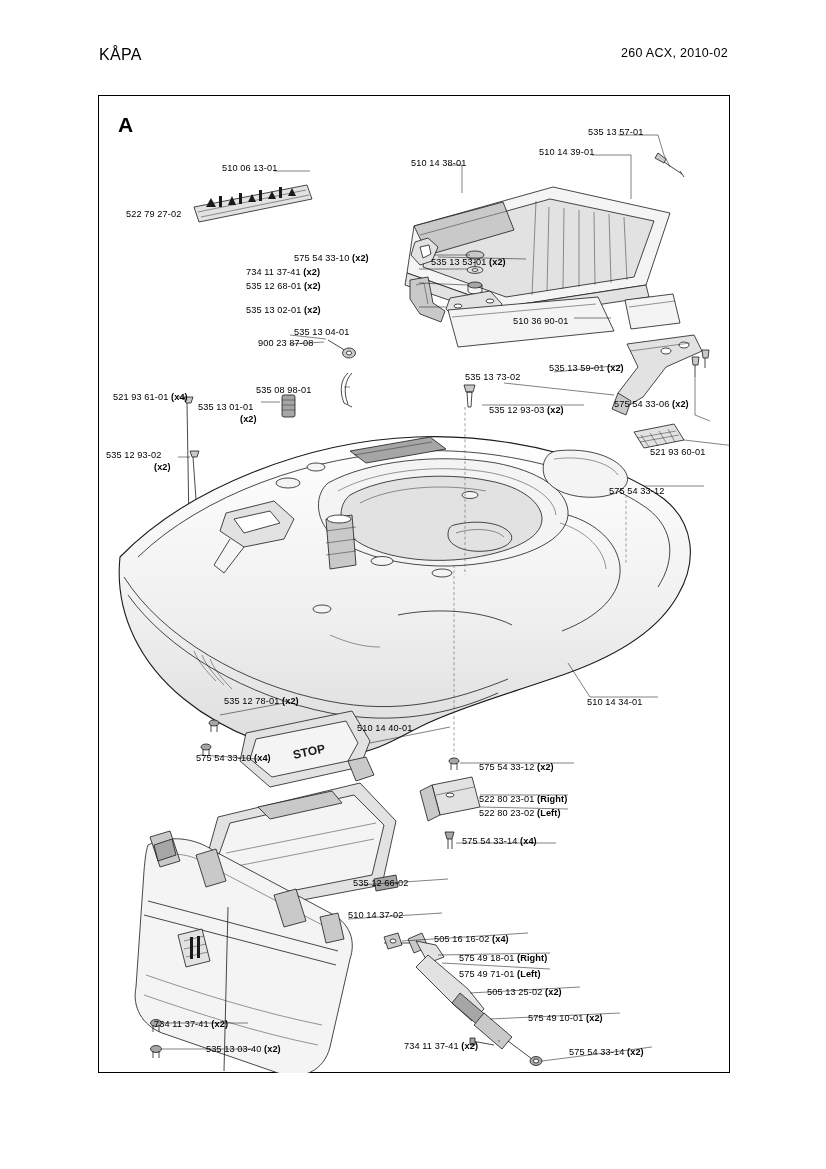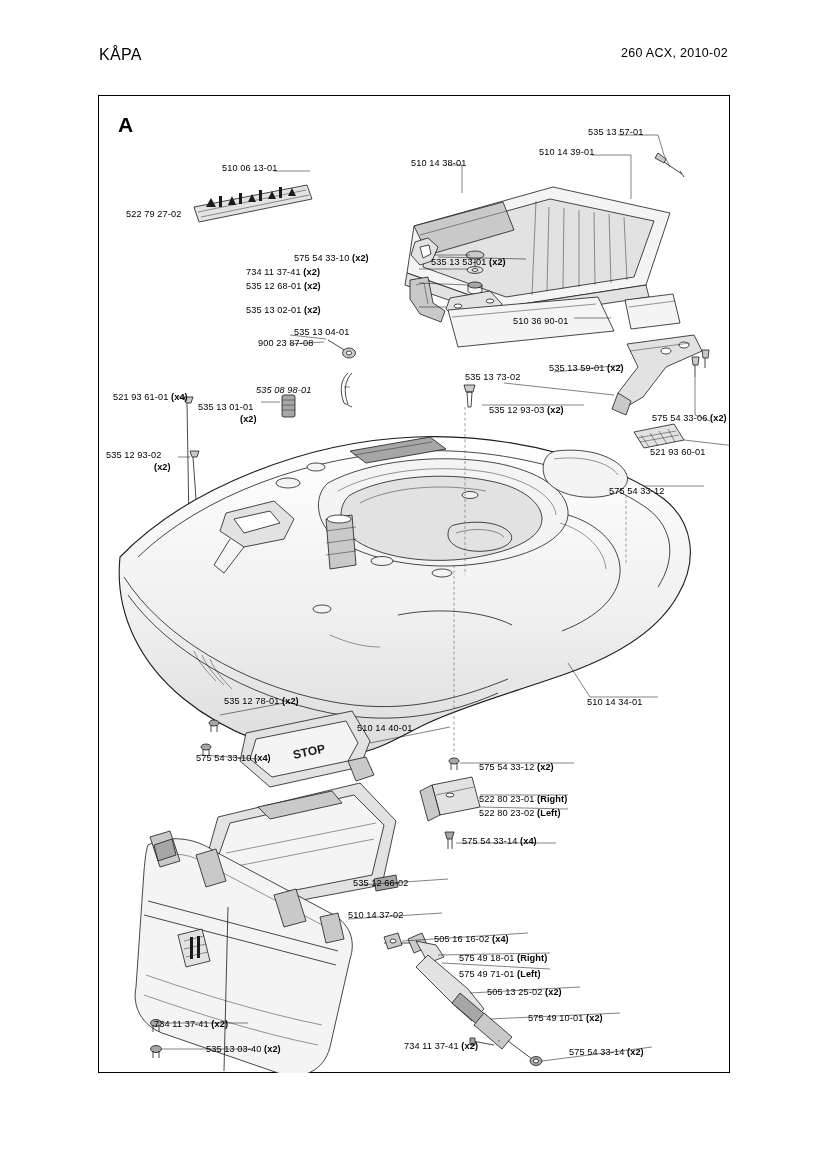--- a/index.html
+++ b/index.html
@@ -455,26 +455,26 @@
   <div class="lbl" style="left:246px;top:253px;padding-left:48px;"><span>575 54 33-10</span> <b>(x2)</b></div>
   <div class="lbl" style="left:246px;top:267px;"><span>734 11 37-41</span> <b>(x2)</b></div>
   <div class="lbl" style="left:246px;top:281px;"><span>535 12 68-01</span> <b>(x2)</b></div>
   <div class="lbl" style="left:431px;top:257px;"><span>535 13 53-01</span> <b>(x2)</b></div>
   <div class="lbl" style="left:246px;top:305px;"><span>535 13 02-01</span> <b>(x2)</b></div>
   <div class="lbl" style="left:513px;top:316px;"><span>510 36 90-01</span> <b></b></div>
   <div class="lbl" style="left:246px;top:327px;padding-left:48px;"><span>535 13 04-01</span> <b></b></div>
   <div class="lbl" style="left:258px;top:338px;"><span>900 23 87-08</span> <b></b></div>
   <div class="lbl" style="left:549px;top:363px;"><span>535 13 59-01</span> <b>(x2)</b></div>
   <div class="lbl" style="left:465px;top:372px;"><span>535 13 73-02</span> <b></b></div>
-  <div class="lbl" style="left:256px;top:385px;font-style:italic;"><span>535 08 98-01</span> <b></b></div>
+  <div class="lbl" style="left:256px;top:385px;"><span>535 08 98-01</span> <b></b></div>
   <div class="lbl" style="left:113px;top:392px;"><span>521 93 61-01</span> <b>(x4)</b></div>
   <div class="lbl" style="left:198px;top:402px;"><span>535 13 01-01</span> <b></b></div>
   <div class="lbl" style="left:240px;top:414px;"><b>(x2)</b></div>
   <div class="lbl" style="left:489px;top:405px;"><span>535 12 93-03</span> <b>(x2)</b></div>
-  <div class="lbl" style="left:614px;top:413px;padding-left:38px;"><span>575 54 33-06</span> <b>(x2)</b></div>
+  <div class="lbl" style="left:614px;top:399px;"><span>575 54 33-06</span> <b>(x2)</b></div>
   <div class="lbl" style="left:106px;top:450px;"><span>535 12 93-02</span> <b></b></div>
   <div class="lbl" style="left:154px;top:462px;"><b>(x2)</b></div>
   <div class="lbl" style="left:650px;top:447px;"><span>521 93 60-01</span> <b></b></div>
   <div class="lbl" style="left:609px;top:486px;"><span>575 54 33-12</span> <b></b></div>
 
   <div class="lbl" style="left:587px;top:697px;"><span>510 14 34-01</span> <b></b></div>
   <div class="lbl" style="left:224px;top:696px;"><span>535 12 78-01</span> <b>(x2)</b></div>
   <div class="lbl" style="left:357px;top:723px;"><span>510 14 40-01</span> <b></b></div>
   <div class="lbl" style="left:196px;top:753px;"><span>575 54 33-10</span> <b>(x4)</b></div>
   <div class="lbl" style="left:479px;top:762px;"><span>575 54 33-12</span> <b>(x2)</b></div>

